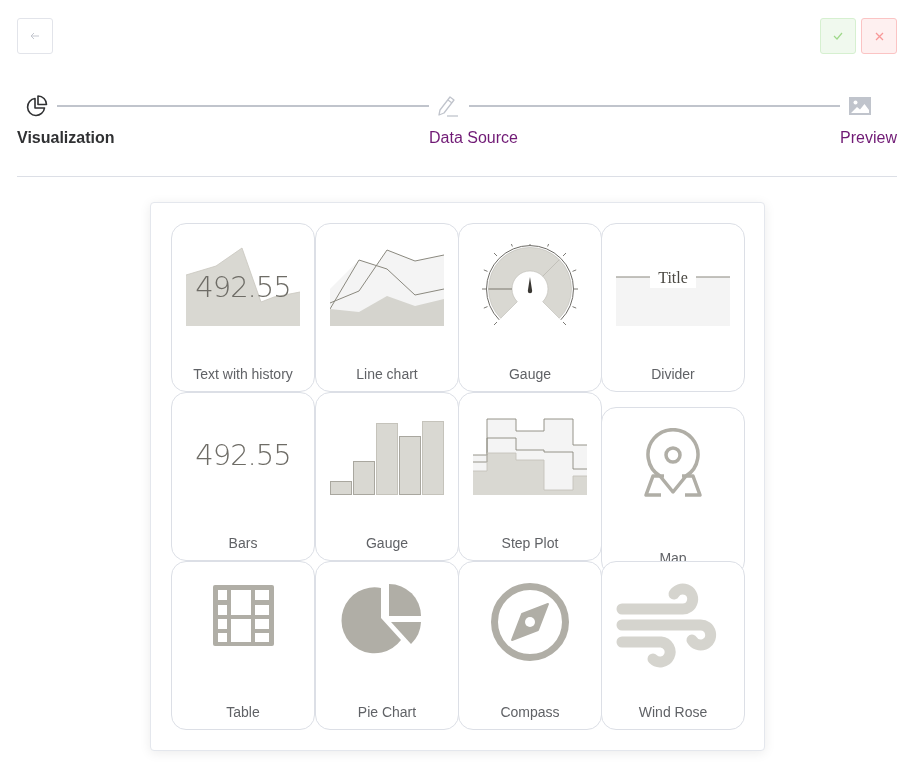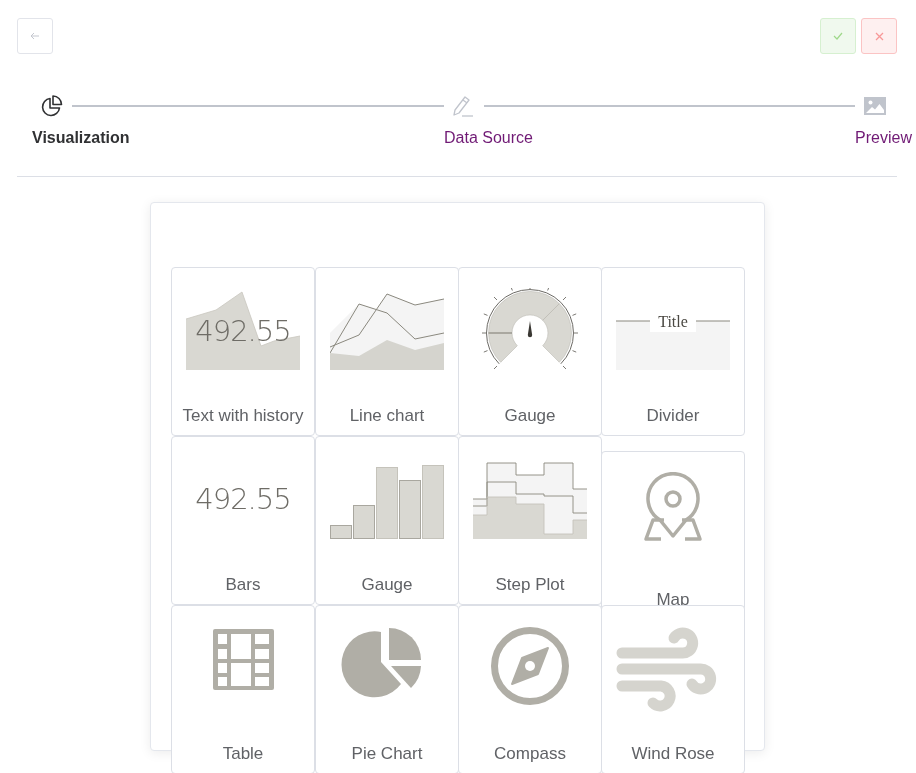--- a/index.html
+++ b/index.html
@@ -23,43 +23,43 @@
       position: absolute; left: 803px; top: 0; width: 36px; height: 36px;
       border: 1px solid #d6f0d0; border-radius: 3px; background: #f0f9ee;
       display: flex; align-items: center; justify-content: center; cursor: pointer;
     }
     .cancel-btn {
       position: absolute; left: 844px; top: 0; width: 36px; height: 36px;
       border: 1px solid #fbc4c4; border-radius: 3px; background: #fef0f0;
       display: flex; align-items: center; justify-content: center; cursor: pointer;
     }
 
-    .steps { position: absolute; left: 32px; top: 92px; width: 880px; height: 60px; }
+    .steps { position: absolute; left: 17px; top: 92px; width: 880px; height: 60px; }
     .step-icon { position: absolute; top: 2px; width: 24px; height: 24px; }
     .step-line { position: absolute; top: 13px; height: 2px; background: #c0c4cc; }
     .step-label { position: absolute; top: 37px; font-size: 16px; white-space: nowrap; }
     .step-label.active { color: #303133; font-weight: bold; }
     .step-label.inactive { color: #701a75; }
 
     .divider { position: absolute; left: 17px; top: 176px; width: 880px; height: 1px; background: #dcdfe6; }
 
     .panel {
       position: absolute; left: 150px; top: 202px; width: 615px; height: 549px;
       background: #fff; border: 1px solid #e4e7ed; border-radius: 4px;
       box-shadow: 0 2px 12px rgba(0,0,0,0.08);
     }
     .grid { position: absolute; left: 20px; top: 20px; width: 574px; }
     .card {
       position: absolute; width: 144px; height: 169px;
-      border: 1px solid #dcdfe6; border-radius: 4px; background: #fff; cursor: pointer; margin-top: 44px;
+      border: 1px solid #dcdfe6; border-radius: 15px; background: #fff; cursor: pointer;
     }
     .card .thumb { position: absolute; left: 14px; top: 20px; width: 114px; height: 86px; }
     .card .label {
       position: absolute; left: 0; right: 0; bottom: 9px; text-align: center;
-      font-size: 17px; color: #606266;
+      font-size: 14px; color: #606266;
     }
   </style>
 </head>
 <body>
 
 <div class="topbar">
   <div class="back-btn">
     <svg width="10" height="8" viewBox="0 0 10 8">
       <path d="M9 4 H1 M4 1 L1 4 L4 7" fill="none" stroke="#c4c7cf" stroke-width="1"></path>
     </svg>

